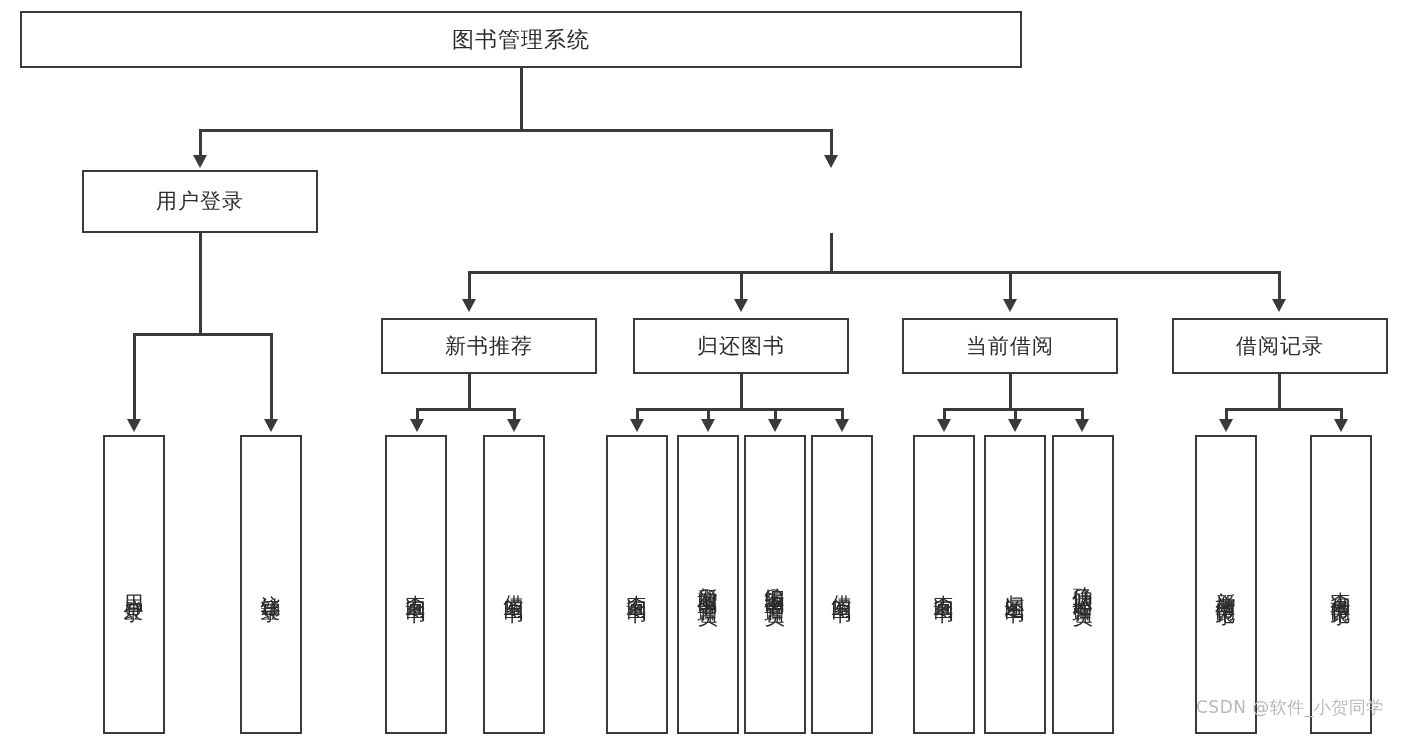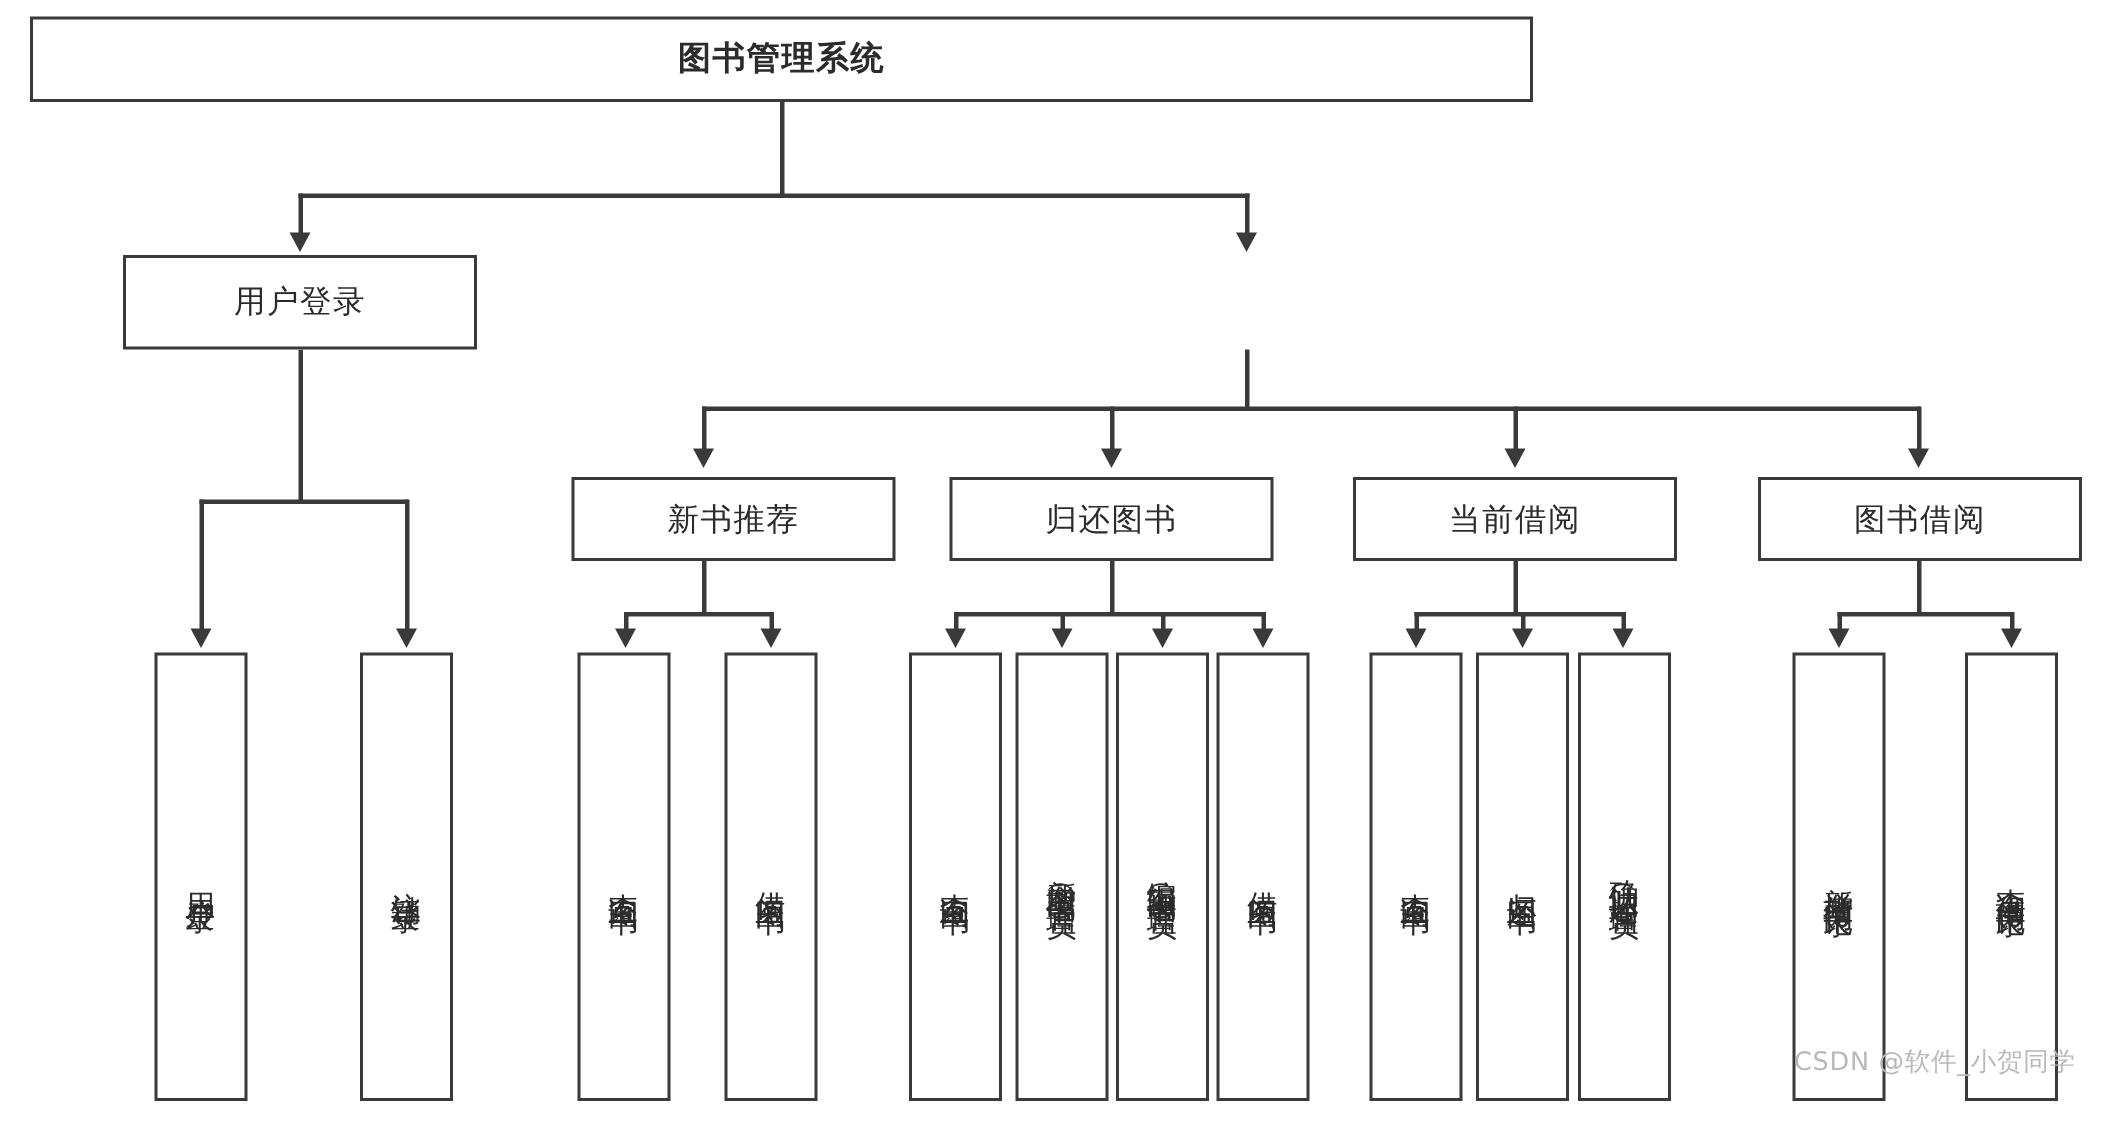--- a/index.html
+++ b/index.html
@@ -82,21 +82,21 @@
     white-space: nowrap;
     z-index: 5;
     pointer-events: none;
   }
 </style>
 </head>
 <body>
 
 <div id="canvas">
 
-  <div class="node root horizontal" id="node-root" style="left: 20px; top: 11px; width: 1002px; height: 57px; font-weight: bold;">图书管理系统</div>
+  <div class="node root horizontal" id="node-root" style="left: 20px; top: 11px; width: 1002px; height: 57px;">图书管理系统</div>
 
   <div class="edge v" style="left:520px; top:68px; height:63px;"></div>
   <div class="edge h" style="left:199px; top:129px; width:634px;"></div>
   <div class="edge v" style="left:199px; top:129px; height:29px;"></div>
   <div class="arrow" style="left:193px; top:155px;"></div>
   <div class="edge v" style="left:830px; top:129px; height:29px;"></div>
   <div class="arrow" style="left:824px; top:155px;"></div>
 
   <div class="node horizontal" id="node-l2-0" style="left: 82px; top: 170px; width: 236px; height: 63px;">用户登录</div>
 
@@ -114,21 +114,21 @@
   <div class="edge v" style="left:740px; top:271px; height:31px;"></div>
   <div class="arrow" style="left:734px; top:299px;"></div>
   <div class="edge v" style="left:1009px; top:271px; height:31px;"></div>
   <div class="arrow" style="left:1003px; top:299px;"></div>
   <div class="edge v" style="left:1278px; top:271px; height:31px;"></div>
   <div class="arrow" style="left:1272px; top:299px;"></div>
 
   <div class="node horizontal" id="node-l3-0" style="left: 362px; top: 318px; width: 216px; height: 56px; margin-left: 19px;">新书推荐</div>
   <div class="node horizontal" id="node-l3-1" style="left: 633px; top: 318px; width: 216px; height: 56px;">归还图书</div>
   <div class="node horizontal" id="node-l3-2" style="left: 902px; top: 318px; width: 216px; height: 56px;">当前借阅</div>
-  <div class="node horizontal" id="node-l3-3" style="left: 1172px; top: 318px; width: 216px; height: 56px;">图书借阅</div>
+  <div class="node horizontal" id="node-l3-3" style="left: 1172px; top: 318px; width: 216px; height: 56px;">借阅记录</div>
 
   <div class="edge v" style="left:468px; top:374px; height:36px;"></div>
   <div class="edge h" style="left:416px; top:408px; width:98px;"></div>
   <div class="edge v" style="left:416px; top:408px; height:14px;"></div>
   <div class="arrow" style="left:410px; top:419px;"></div>
   <div class="edge v" style="left:513px; top:408px; height:14px;"></div>
   <div class="arrow" style="left:507px; top:419px;"></div>
 
   <div class="edge v" style="left:740px; top:374px; height:36px;"></div>
   <div class="edge h" style="left:636px; top:408px; width:206px;"></div>

